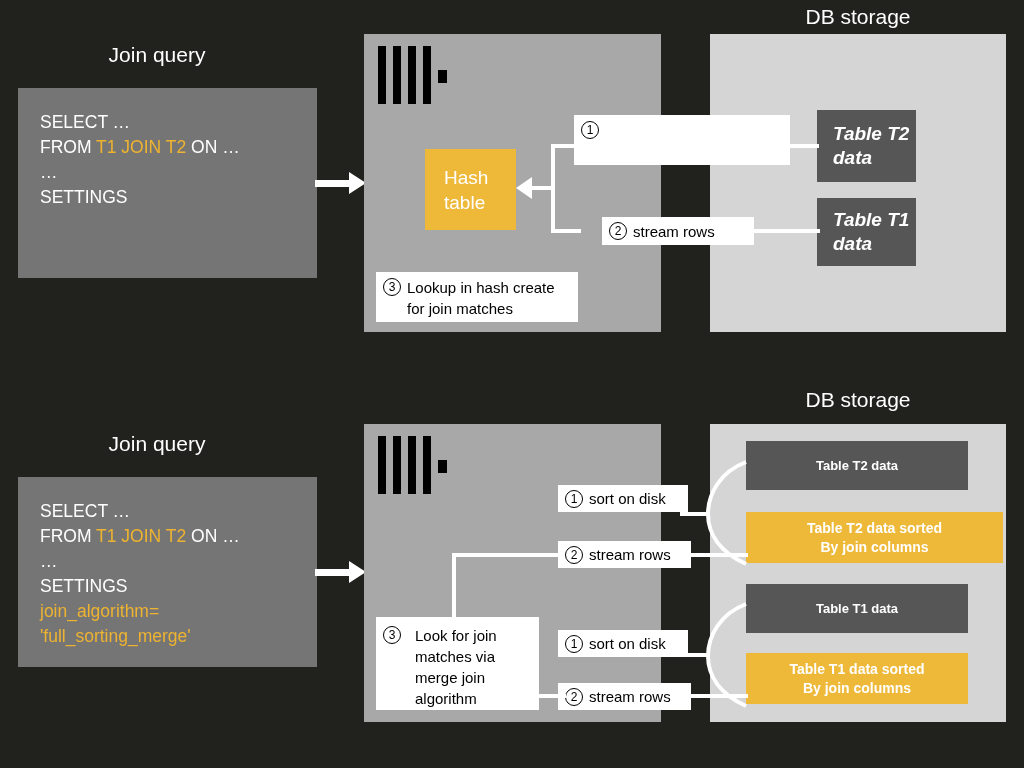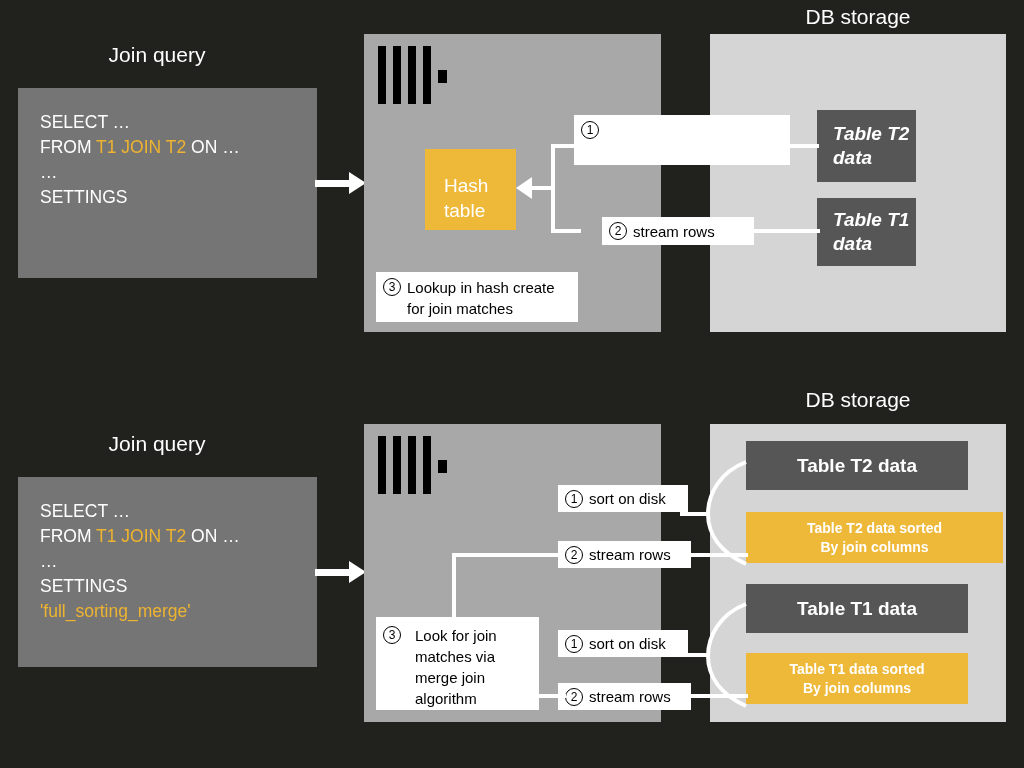--- a/index.html
+++ b/index.html
@@ -70,36 +70,36 @@
     height: 13px;
   }
 
   
   .hash-box {
     background: #eeb839;
     color: #ffffff;
     font-size: 19px;
     line-height: 25px;
     box-sizing: border-box;
-    padding: 24px 0 0 19px;
+    padding: 16px 0 0 19px;
   }
 
   
   .table-chip {
     background: #565656;
     color: #ffffff;
     font-weight: bold;
     display: flex;
     align-items: center;
     box-sizing: border-box;
   }
   .table-chip.left { padding-left: 16px; }
   .table-chip.center { justify-content: center; text-align: center; }
   .chip-font-lg { font-size: 19px; line-height: 24px; font-style: italic; }
-  .chip-font-md { font-size: 19px; }
+  .chip-font-md { font-size: 13px; }
 
   .sorted-chip {
     background: #eeb839;
     color: #ffffff;
     font-weight: bold;
     font-size: 14px;
     line-height: 19px;
     display: flex;
     align-items: center;
     justify-content: center;
@@ -227,20 +227,21 @@
 
   <div class="abs section-title" style="left:47px; top:432px; width:220px;">Join query</div>
 
   <div class="abs section-title" style="left:748px; top:388px; width:220px;">DB storage</div>
 
   <div class="abs query-box" style="left:18px; top:477px; width:299px; height:190px;">
     <div class="query-line">SELECT …</div>
     <div class="query-line"><span>FROM </span><span class="kw-orange">T1 JOIN T2</span><span> ON …</span></div>
     <div class="query-line">…</div>
     <div class="query-line">SETTINGS</div>
+    <div class="query-line all-orange">join_algorithm=</div>
     <div class="query-line all-orange">'full_sorting_merge'</div>
   </div>
 
   <div class="abs big-arrow-shaft" style="left:315px; top:569px; width:38px;"></div>
   <div class="abs big-arrow-head" style="left:349px; top:561px;"></div>
 
   <div class="abs server-panel" style="left:364px; top:424px; width:297px; height:298px;"></div>
 
   <div class="abs ch-logo" style="left:378px; top:436px; width:80px; height:58px;">
     <span class="ch-bar" style="left:0px;  top:0px; height:58px;"></span>

